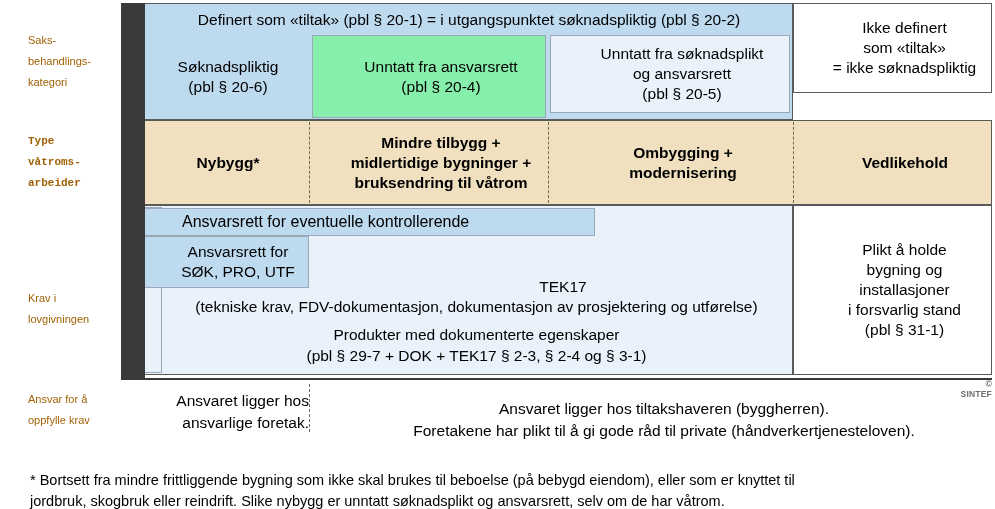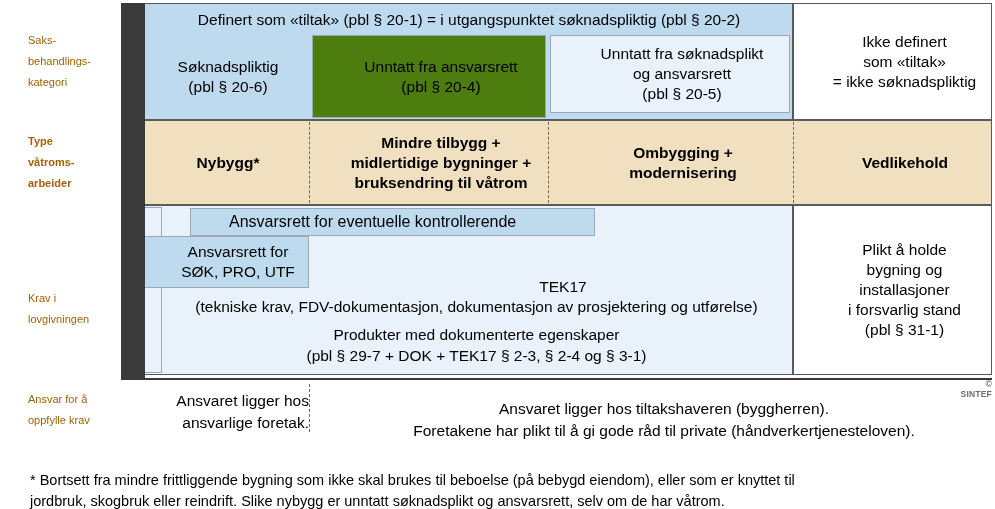--- a/index.html
+++ b/index.html
@@ -32,21 +32,21 @@
     align-items: center;
     justify-content: center;
     text-align: center;
     font-size: 15.5px;
     line-height: 20px;
     white-space: pre-line;
   }
 
   
   .c-blue-mid  { background: #bedaef; }
-  .c-blue-lt   { background: #4d7c0f; }
+  .c-blue-lt   { background: #86efac; }
   .c-blue-xlt  { background: #e9f2fb; }
   .c-tan       { background: #f0e0bf; }
   .c-white     { background: #ffffff; }
   .bd-dark  { border: 1px solid #5a5a5a; }
   .bd-thin  { border: 1px solid #9aa9b5; }
 
   .dashed-v {
     border-left: 1px dashed #6b6b55;
   }
 
@@ -64,21 +64,21 @@
     font-weight: bold;
   }
 </style>
 </head>
 <body>
 
 <div class="abs rowlabel" style="left:4px; top:30px; width:115px;">Saks-
 behandlings-
 kategori</div>
 
-<div class="abs rowlabel bold" style="left:4px; top:131px; width:115px;">Type
+<div class="abs rowlabel bold" style="left:4px; top:131px; width:115px;font-family:Liberation Mono, monospace;">Type
 våtroms-
 arbeider</div>
 
 <div class="abs rowlabel" style="left:4px; top:288px; width:115px;">Krav i
 lovgivningen</div>
 
 <div class="abs rowlabel" style="left:4px; top:389px; width:120px;">Ansvar for å
 oppfylle krav</div>
 
 <div class="abs c-blue-mid bd-dark" style="left:121px; top:3px; width:672px; height:117px;"></div>
@@ -88,42 +88,42 @@
 <div class="abs cell c-blue-mid" style="left:123px; top:35px; width:186px; height:83px;">Søknadspliktig
 (pbl § 20-6)</div>
 
 <div class="abs cell c-blue-lt bd-thin" style="left:312px; top:35px; width:234px; height:83px;">Unntatt fra ansvarsrett
 (pbl § 20-4)</div>
 
 <div class="abs cell c-blue-xlt bd-thin" style="left:550px; top:35px; width:240px; height:78px;">Unntatt fra søknadsplikt
 og ansvarsrett
 (pbl § 20-5)</div>
 
-<div class="abs cell c-white bd-dark" style="left:793px; top:3px; width:199px; height:117px;">Ikke definert
+<div class="abs cell c-white bd-dark" style="left:793px; top:3px; width:199px; height:90px;">Ikke definert
 som «tiltak»
 = ikke søknadspliktig</div>
 
 <div class="abs c-tan bd-dark" style="left:121px; top:120px; width:871px; height:85px;"></div>
 
 <div class="abs cell bold" style="left:123px; top:122px; width:186px; height:81px;">Nybygg*</div>
 
 <div class="abs cell bold dashed-v" style="left:309px; top:122px; width:239px; height:81px;">Mindre tilbygg +
 midlertidige bygninger +
 bruksendring til våtrom</div>
 
 <div class="abs cell bold dashed-v" style="left:548px; top:122px; width:245px; height:81px;">Ombygging +
 modernisering</div>
 
 <div class="abs cell bold dashed-v" style="left:793px; top:122px; width:199px; height:81px;">Vedlikehold</div>
 
 <div class="abs c-blue-xlt bd-dark" style="left:134px; top:205px; width:659px; height:170px;"></div>
 
 <div class="abs c-blue-xlt bd-thin" style="left:136px; top:207px; width:7px; height:166px;"></div>
 
-<div class="abs c-blue-mid bd-thin" style="left:143px; top:208px; width:405px; height:28px; justify-content:flex-start; display:flex; align-items:center;margin-left:47px;">
+<div class="abs c-blue-mid bd-thin" style="left:143px; top:208px; width:452px; height:28px; justify-content:flex-start; display:flex; align-items:center;">
   <span style="padding-left:14px;">Ansvarsrett for eventuelle kontrollerende</span>
 </div>
 
 <div class="abs c-blue-mid bd-thin" style="left:143px; top:236px; width:166px; height:52px; display:flex; align-items:center; justify-content:center; text-align:center; font-size:15.5px; line-height:20px; white-space:pre-line;">Ansvarsrett for
 SØK, PRO, UTF</div>
 
 <div class="abs" style="left:309px; top:278px; width:484px; text-align:center; font-size:15.5px;">TEK17</div>
 
 <div class="abs" style="left:136px; top:298px; width:657px; text-align:center; font-size:15.5px;">(tekniske krav, FDV-dokumentasjon, dokumentasjon av prosjektering og utførelse)</div>
 

